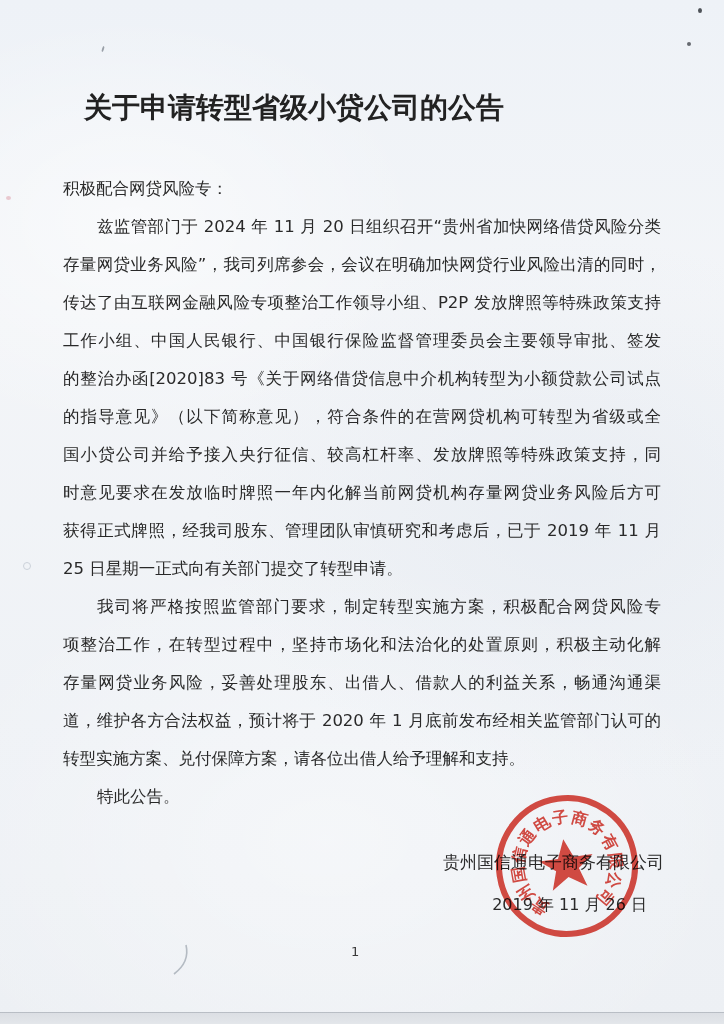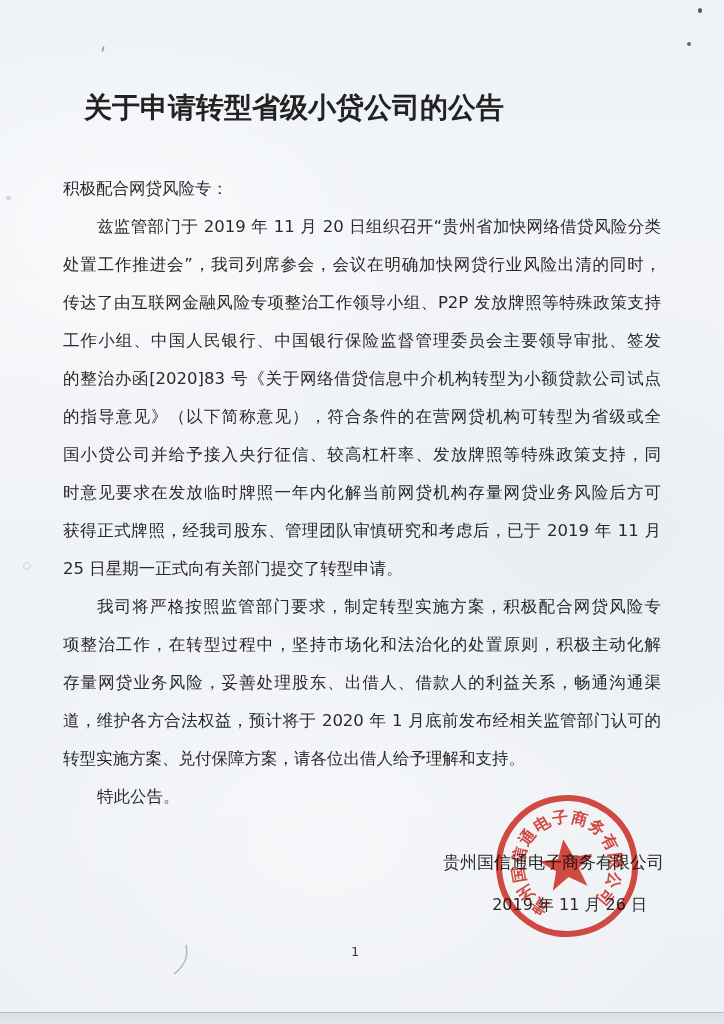--- a/index.html
+++ b/index.html
@@ -74,22 +74,22 @@
 </head>
 <body>
 
 <div class="page">
 
   <div class="doc-title">关于申请转型省级小贷公司的公告</div>
 
   <div class="salutation">积极配合网贷风险专：</div>
 
   <div class="body-block">
-    <div class="bline j indent">兹监管部门于 2019 年 11 月 20 日组织召开“贵州省加快网络借贷风险分类</div>
-    <div class="bline j">处置工作推进会”，我司列席参会，会议在明确加快网贷行业风险出清的同时，</div>
+    <div class="bline j indent">兹监管部门于 2024 年 11 月 20 日组织召开“贵州省加快网络借贷风险分类</div>
+    <div class="bline j">存量网贷业务风险”，我司列席参会，会议在明确加快网贷行业风险出清的同时，</div>
     <div class="bline j">传达了由互联网金融风险专项整治工作领导小组、P2P 发放牌照等特殊政策支持</div>
     <div class="bline j">工作小组、中国人民银行、中国银行保险监督管理委员会主要领导审批、签发</div>
     <div class="bline j">的整治办函[2020]83 号《关于网络借贷信息中介机构转型为小额贷款公司试点</div>
     <div class="bline j">的指导意见》（以下简称意见），符合条件的在营网贷机构可转型为省级或全</div>
     <div class="bline j">国小贷公司并给予接入央行征信、较高杠杆率、发放牌照等特殊政策支持，同</div>
     <div class="bline j">时意见要求在发放临时牌照一年内化解当前网贷机构存量网贷业务风险后方可</div>
     <div class="bline j">获得正式牌照，经我司股东、管理团队审慎研究和考虑后，已于 2019 年 11 月</div>
     <div class="bline">25 日星期一正式向有关部门提交了转型申请。</div>
     <div class="bline j indent">我司将严格按照监管部门要求，制定转型实施方案，积极配合网贷风险专</div>
     <div class="bline j">项整治工作，在转型过程中，坚持市场化和法治化的处置原则，积极主动化解</div>

